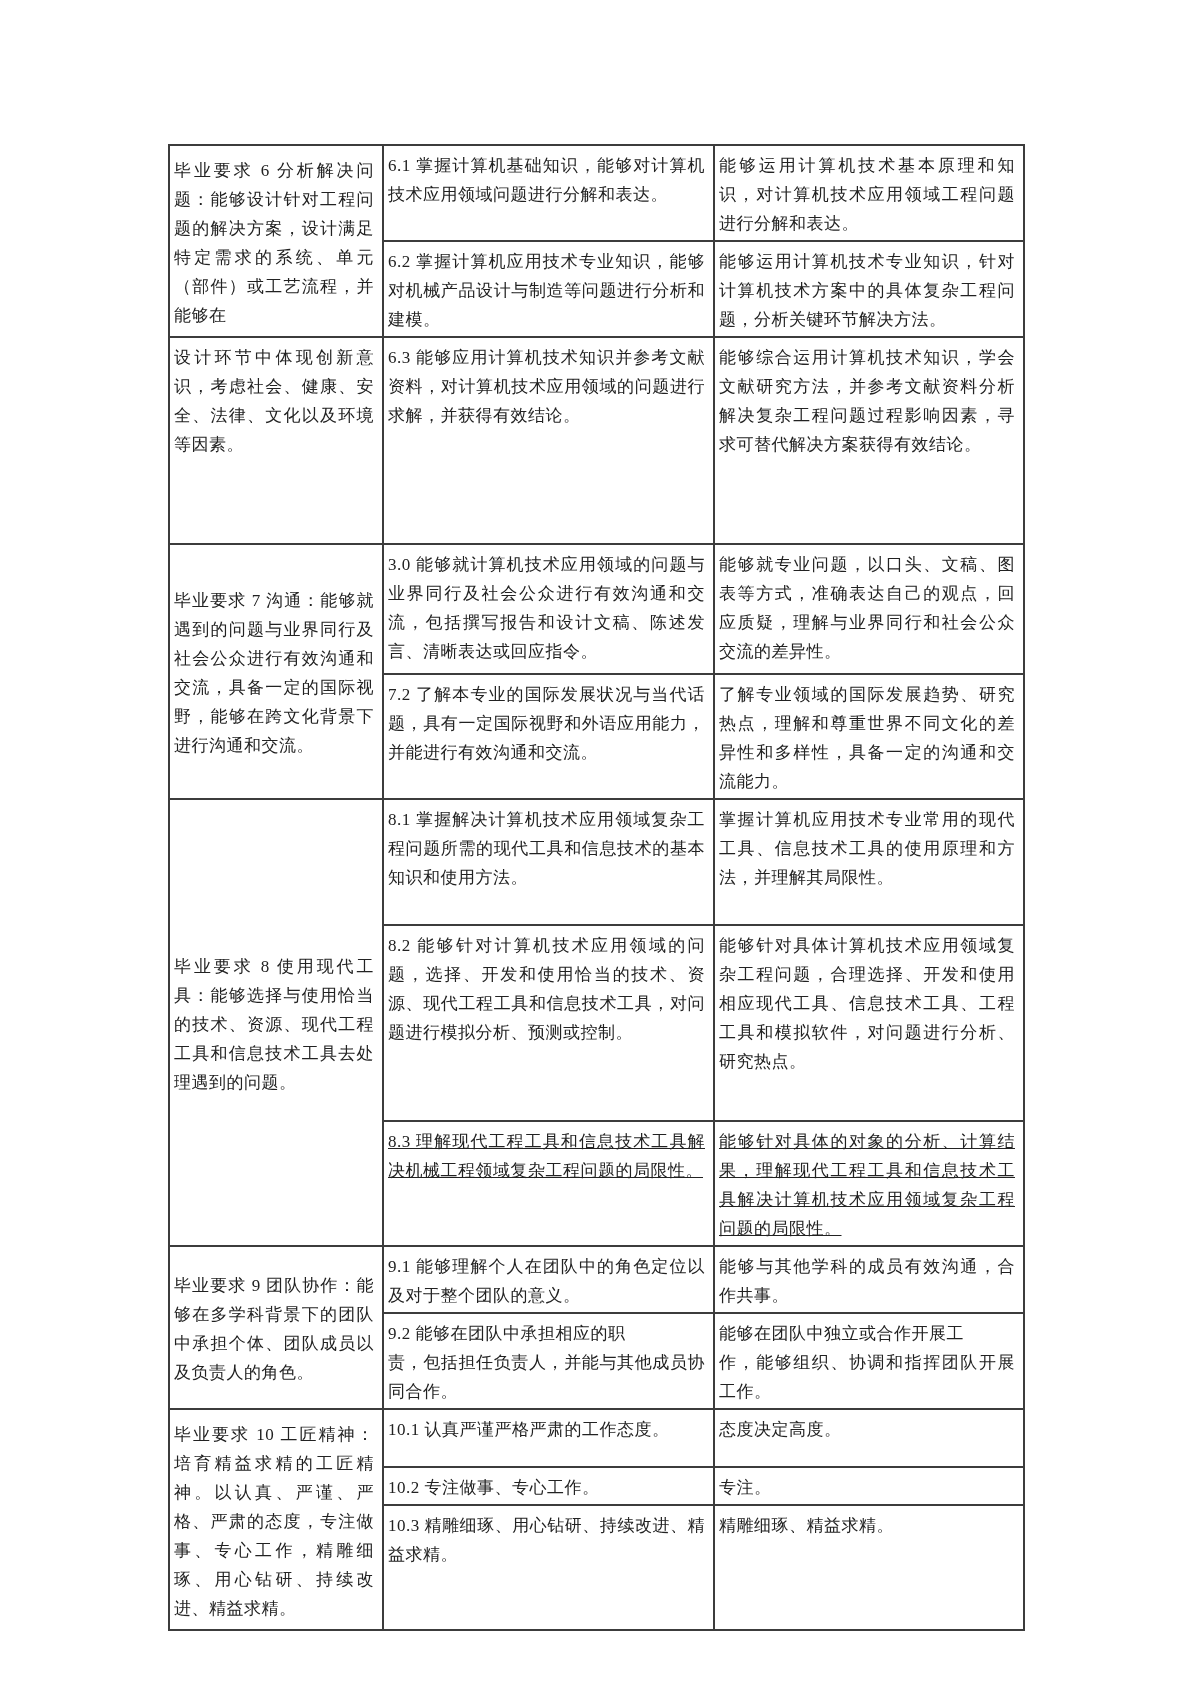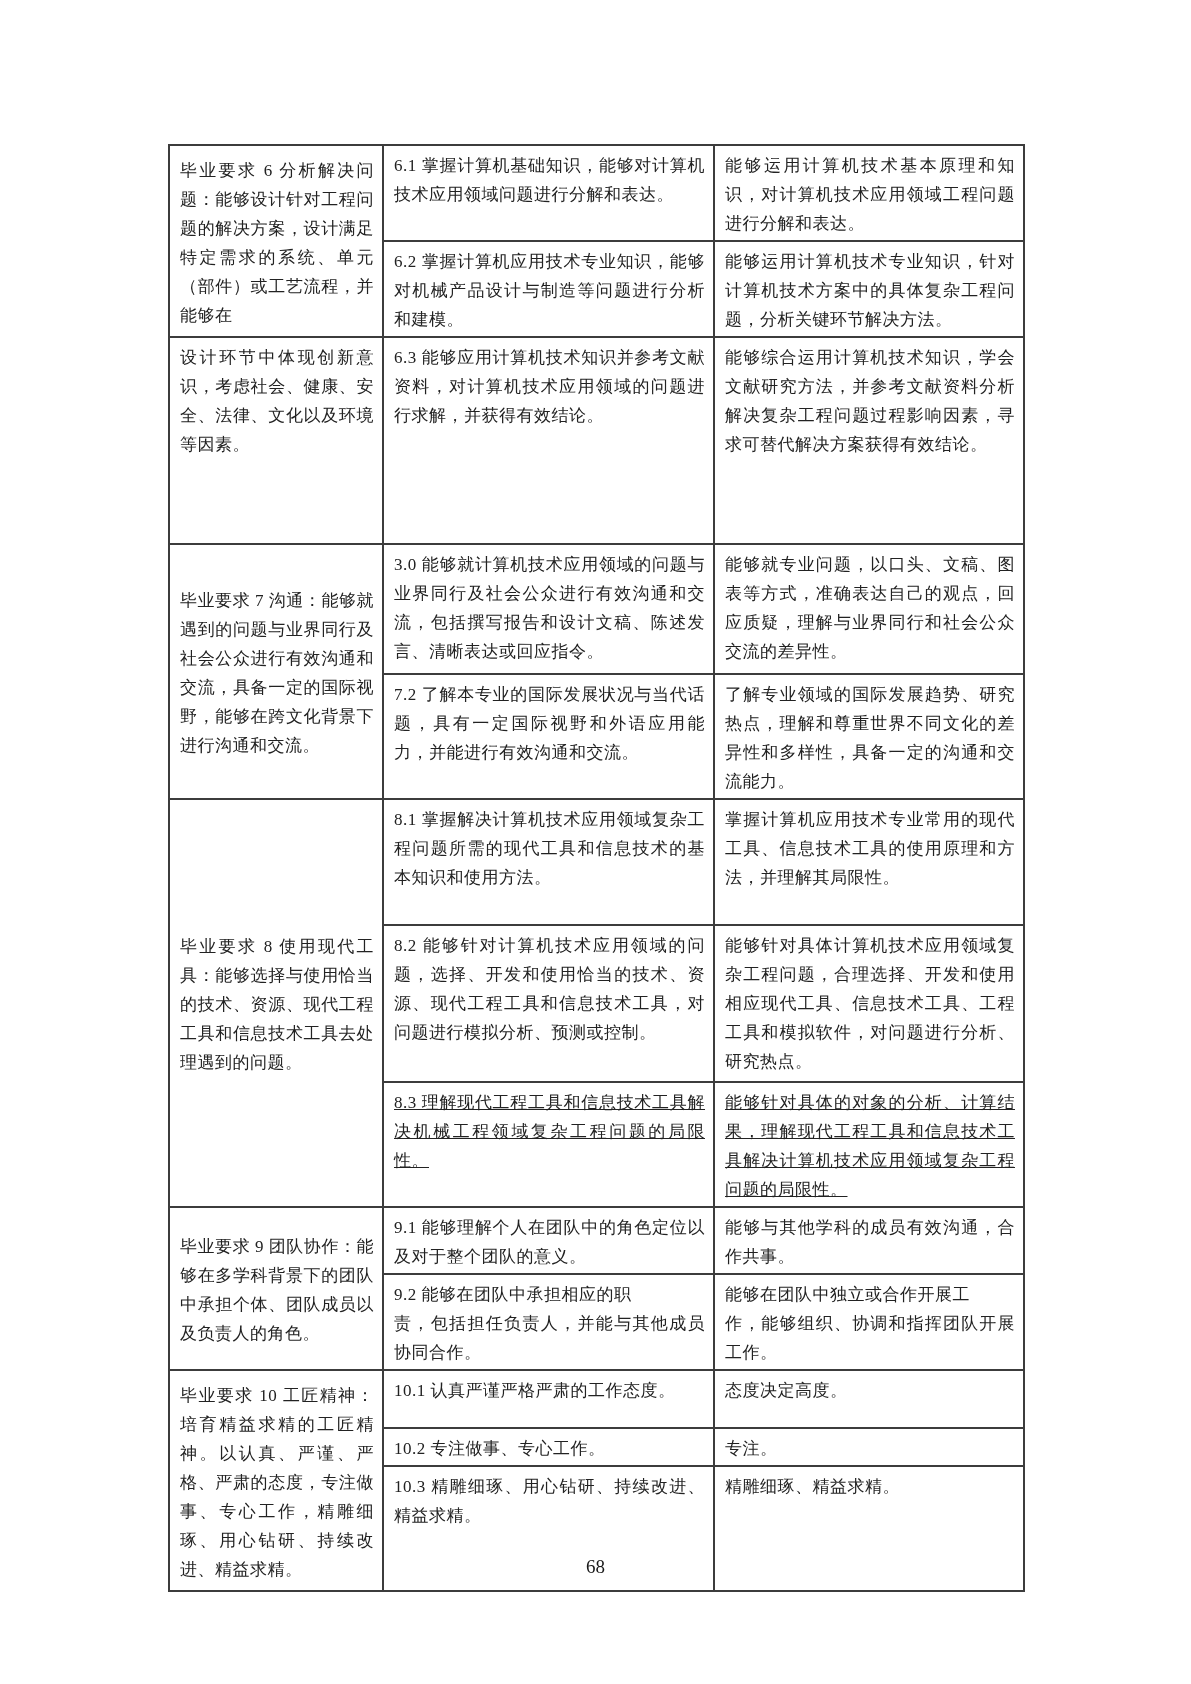--- a/index.html
+++ b/index.html
@@ -17,33 +17,33 @@
     width:855px;
     border-collapse:collapse;
     table-layout:fixed;
   }
   col.c1{width:214px;}
   col.c2{width:331px;}
   col.c3{width:310px;}
   td{
     border:2px solid #3c3c3c;
     vertical-align:top;
-    padding:5px 8px 2px 10px;
+    padding:5px 8px 2px 4px;
     font-size:17px;
     line-height:29px;
     text-align:justify;
     white-space:pre-wrap;
     word-break:break-all;
     letter-spacing:0.5px;
   }
   td.reqcell{vertical-align:middle;}
   td.reqcell.toptext{vertical-align:top;}
   tr.r0{height:77px;}  tr.r1{height:76px;} tr.r2{height:207px;margin-top:44px;}
   tr.r3{height:130px;} tr.r4{height:122px;} tr.r5{height:126px;}
-  tr.r6{height:157px;} tr.r7{height:112px;text-decoration:underline;} tr.r8{height:61px;}
+  tr.r6{height:196px;} tr.r7{height:112px;text-decoration:underline;} tr.r8{height:61px;}
   tr.r9{height:90px;} tr.r10{height:58px;margin-top:39px;} tr.r11{height:29px;}
   tr.r12{height:125px;}
   .pagenum{
     position:absolute;
     top:1556px;left:0;width:100%;
     text-align:center;
     font-size:19px;
     color:#1a1a1a;
   }
 </style>
@@ -115,15 +115,14 @@
         <td>10.2 专注做事、专心工作。</td>
         <td>专注。</td>
       </tr>
       <tr class="r12">
         <td>10.3 精雕细琢、用心钻研、持续改进、精益求精。</td>
         <td>精雕细琢、精益求精。</td>
       </tr>
     </tbody>
   </table>
 
-  <div class="pagenum">68</div>
 
 </div>
 
 </body></html>

